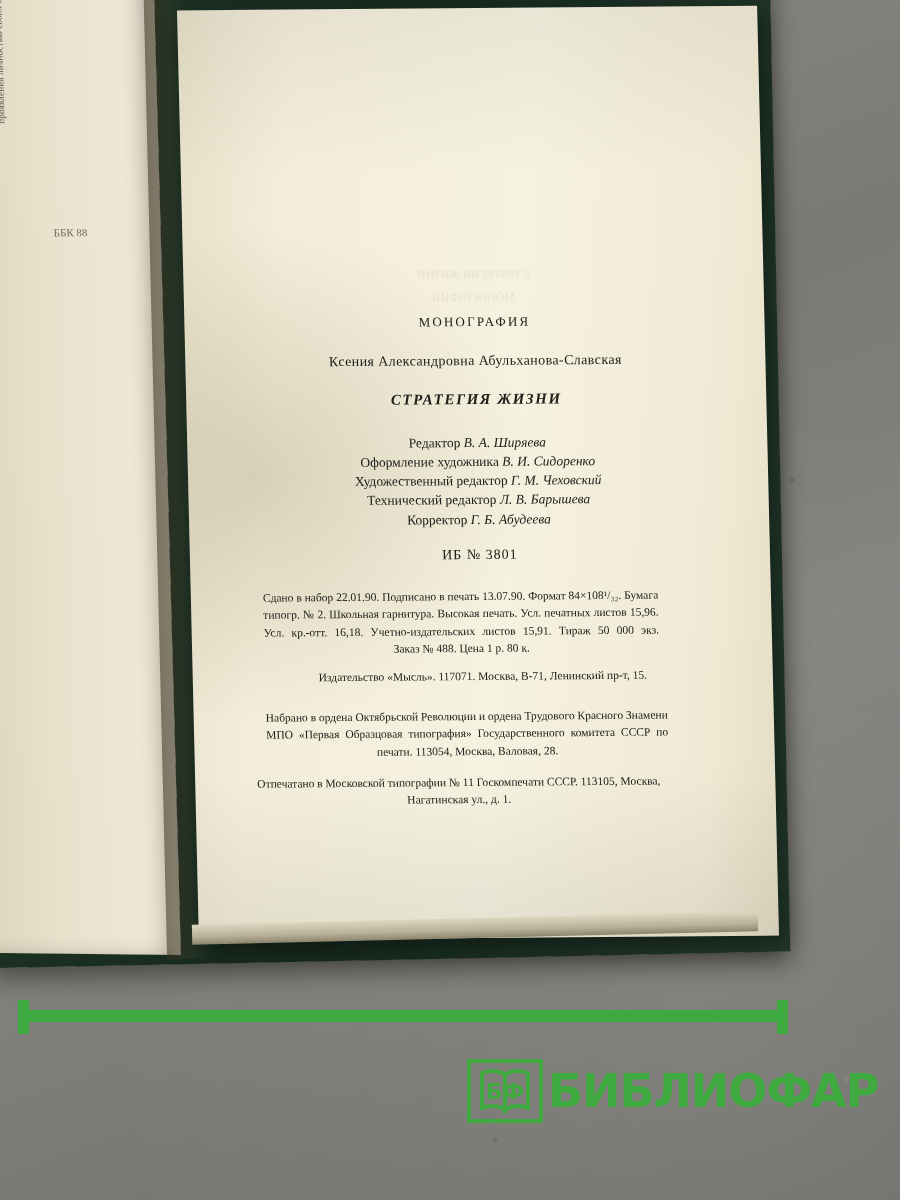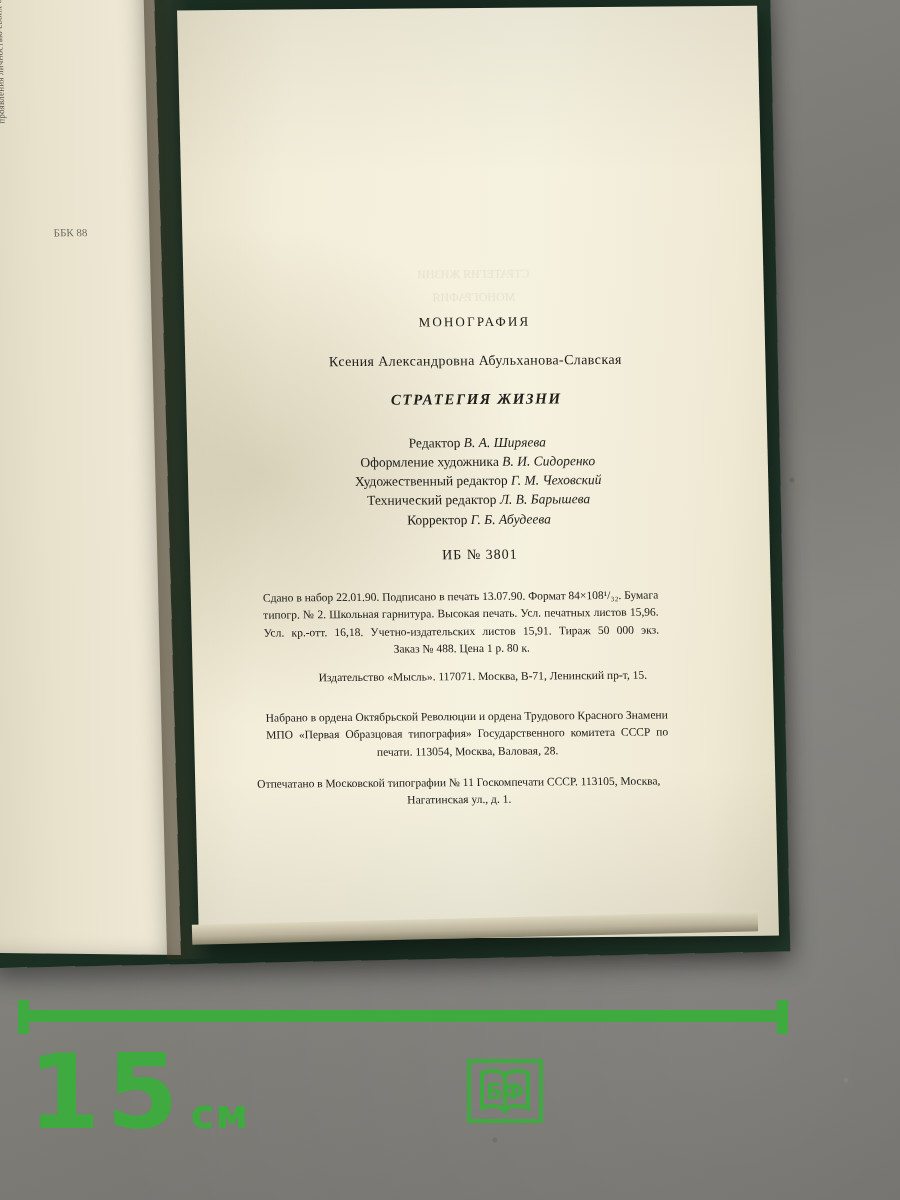--- a/index.html
+++ b/index.html
@@ -343,27 +343,25 @@
 
     <div class="textblock-edge"></div>
   </div>
 
   <div id="ruler">
     <div class="ruler-bar"></div>
     <div class="tick-l"></div>
     <div class="tick-r"></div>
   </div>
 
-  <div id="measure">
-    <span class="num">15</span><span class="unit">см</span>
-  </div>
 
   <div id="logo">
     <svg width="78" height="66" viewBox="0 0 78 66">
       <rect x="3" y="3" width="72" height="60" fill="none" stroke="#3faa3f" stroke-width="4"></rect>
       <path d="M39 17 C33 12, 23 12, 16 15 L16 50 C23 47, 33 47, 39 52 Z" fill="none" stroke="#3faa3f" stroke-width="4"></path>
       <path d="M39 17 C45 12, 55 12, 62 15 L62 50 C55 47, 45 47, 39 52 Z" fill="none" stroke="#3faa3f" stroke-width="4"></path>
       <line x1="39" y1="17" x2="39" y2="52" stroke="#3faa3f" stroke-width="4"></line>
       <text x="39" y="41" font-family="DejaVu Sans, sans-serif" font-size="22" font-weight="bold" fill="#3faa3f" text-anchor="middle">БФ</text>
     </svg>
+    <span class="wordmark">БИБЛИОФАР</span>
   </div>
 
 </div>
 
 </body></html>

